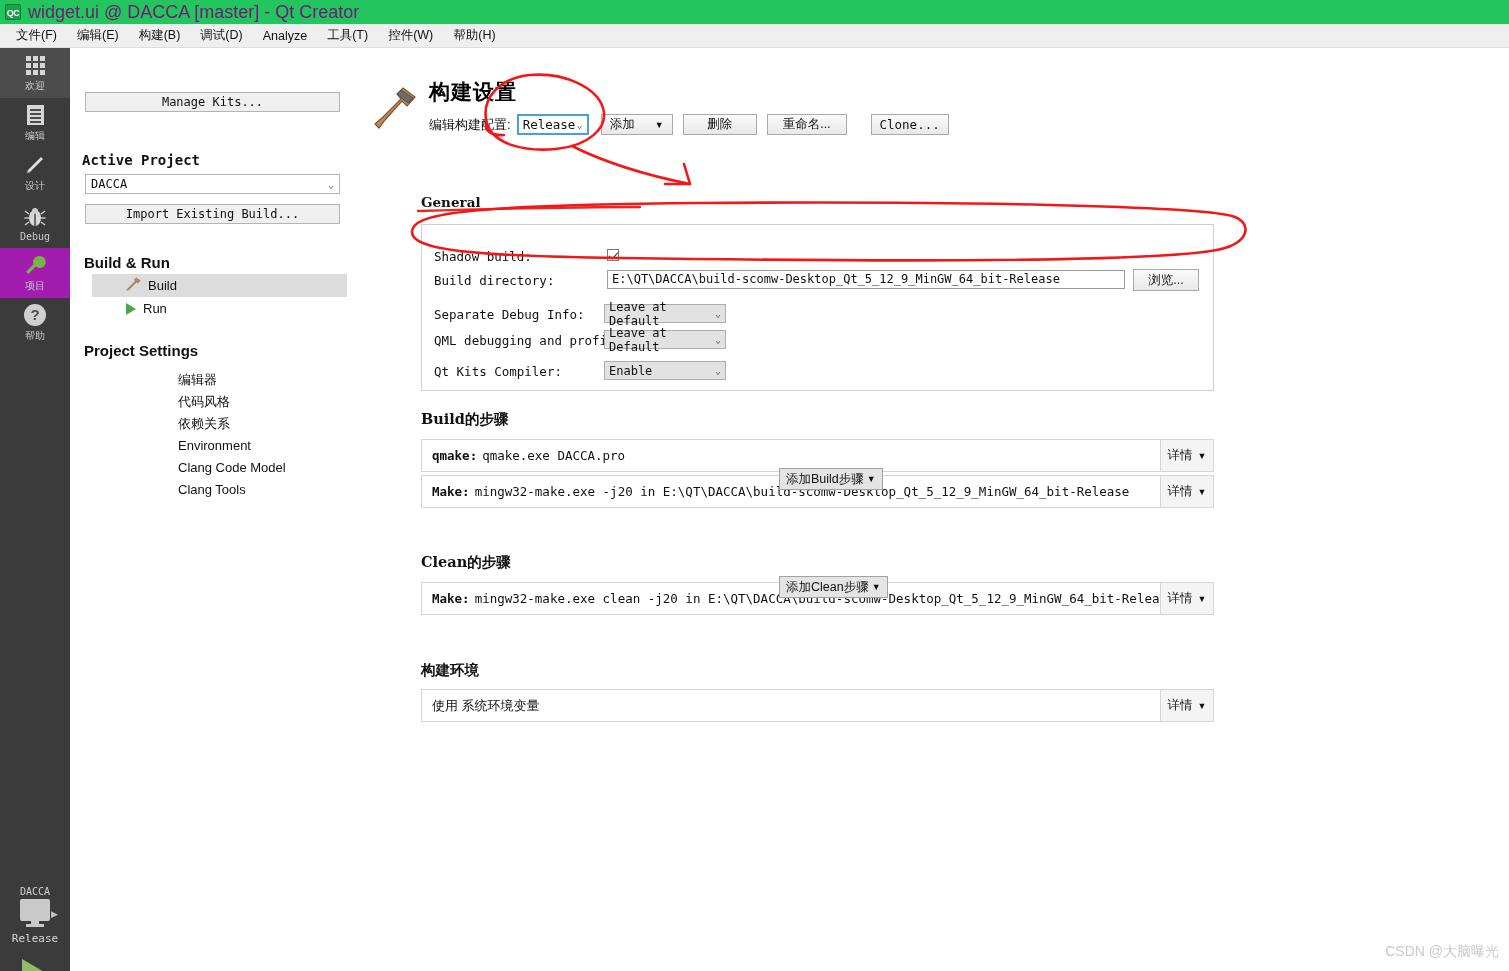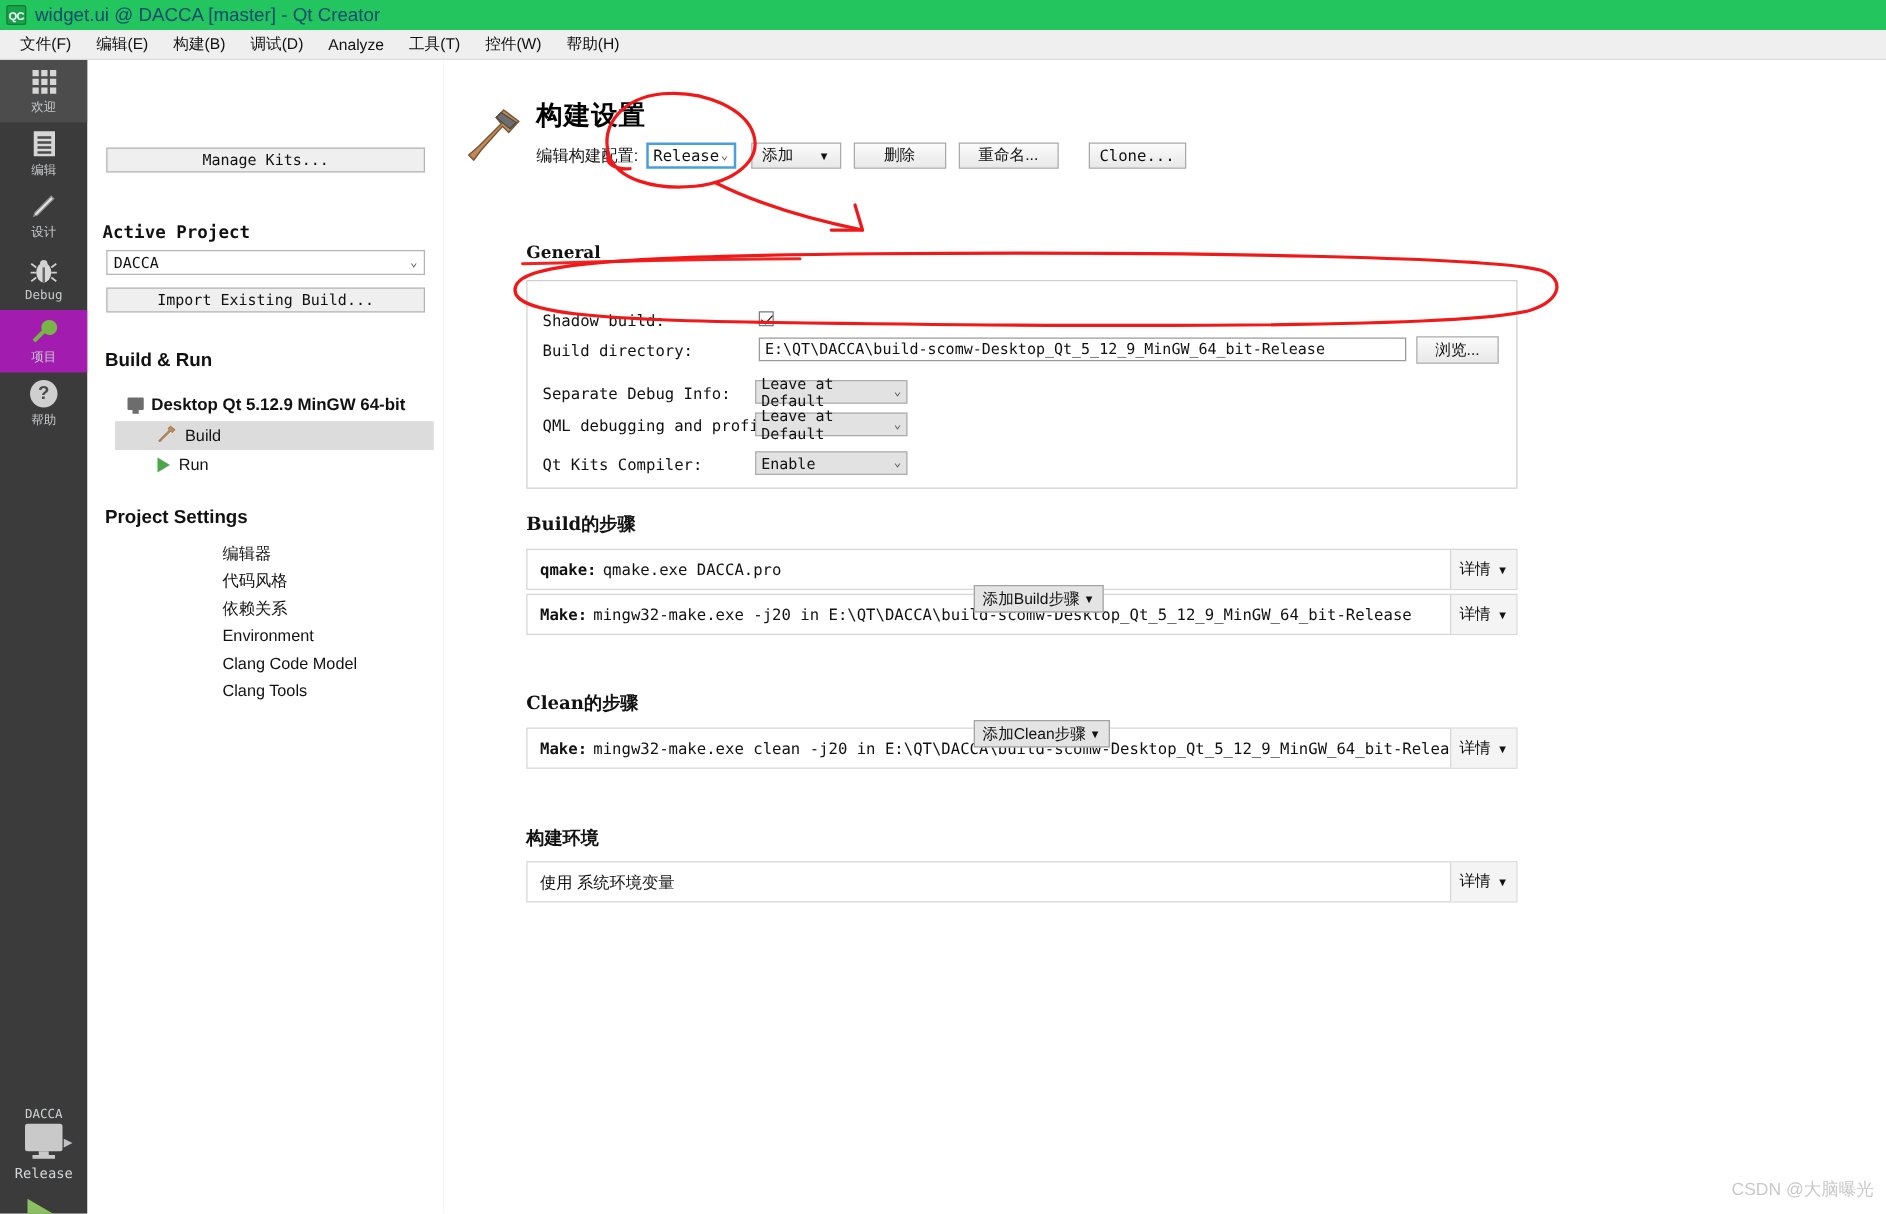--- a/index.html
+++ b/index.html
@@ -14,21 +14,21 @@
     position:absolute;left:0;top:0;width:1509px;height:24px;
     background:#22c55e;display:flex;align-items:center;
   }
   #qc-logo{
     width:16px;height:16px;margin-left:5px;margin-right:7px;
     background:#16a34a;border:1px solid #0e7a36;border-radius:2px;
     color:#fff;font-size:9px;font-weight:bold;line-height:16px;
     text-align:center;letter-spacing:-.5px;font-family:"Liberation Sans",sans-serif;
     box-sizing:border-box;
   }
-  #win-title{font-size:15px;color:#0c4a6e;font-family:"Liberation Sans",sans-serif;}
+  #win-title{font-size:18px;color:#701a75;font-family:"Liberation Sans",sans-serif;}
 
   
   #menubar{
     position:absolute;left:0;top:24px;width:1509px;height:24px;
     background:#efefef;display:flex;align-items:center;padding-left:6px;
     box-sizing:border-box;border-bottom:1px solid #dcdcdc;
   }
   .menu-item{
     font-size:12.5px;color:#111;padding:2px 10px;cursor:default;
     font-family:"Liberation Sans","DejaVu Sans",sans-serif;white-space:nowrap;
@@ -325,37 +325,33 @@
       <div style="position:absolute;right:12px;top:10px;font-size:9px;color:#bfc2c5;">▶</div>
     </div>
     <div id="kit-cfg">Release</div>
     <div class="play-tri"></div>
 
   </div>
 </div>
 
 <div id="projpanel">
 
-  <div class="pbtn" style="margin-top:70px;">Manage Kits...</div>
+  <div class="pbtn" style="margin-top:44px;">Manage Kits...</div>
 
   <div class="sec-title-mono" style="margin-top:40px;">Active Project</div>
 
   <div id="proj-combo">
     <span>DACCA</span>
     <span class="chev">⌄</span>
   </div>
 
   <div class="pbtn" style="margin-top:10px;">Import Existing Build...</div>
 
   <div class="sec-title" style="margin:30px 0 0 14px;">Build &amp; Run</div>
 
-  <div class="kit-row" style="margin-top:15px;">
-    <div class="mini-monitor"></div>
-    <div class="kname">Desktop Qt 5.12.9 MinGW 64-bit</div>
-  </div>
 
   <div class="tree-row sel" style="margin-top:3px;">
     <span>
       <svg width="15" height="15" viewBox="0 0 16 16">
           <path d="M11 1 L15 4 L12.5 6.5 L11.2 5.2 L4 12.4 L2 14.4 L1 13.4 L3 11.4 L10.2 4.2 L8.9 3 Z" fill="#c08a5a" stroke="#8a5d33" stroke-width=".6"></path>
         </svg>
     </span>
     <span>Build</span>
   </div>
 

